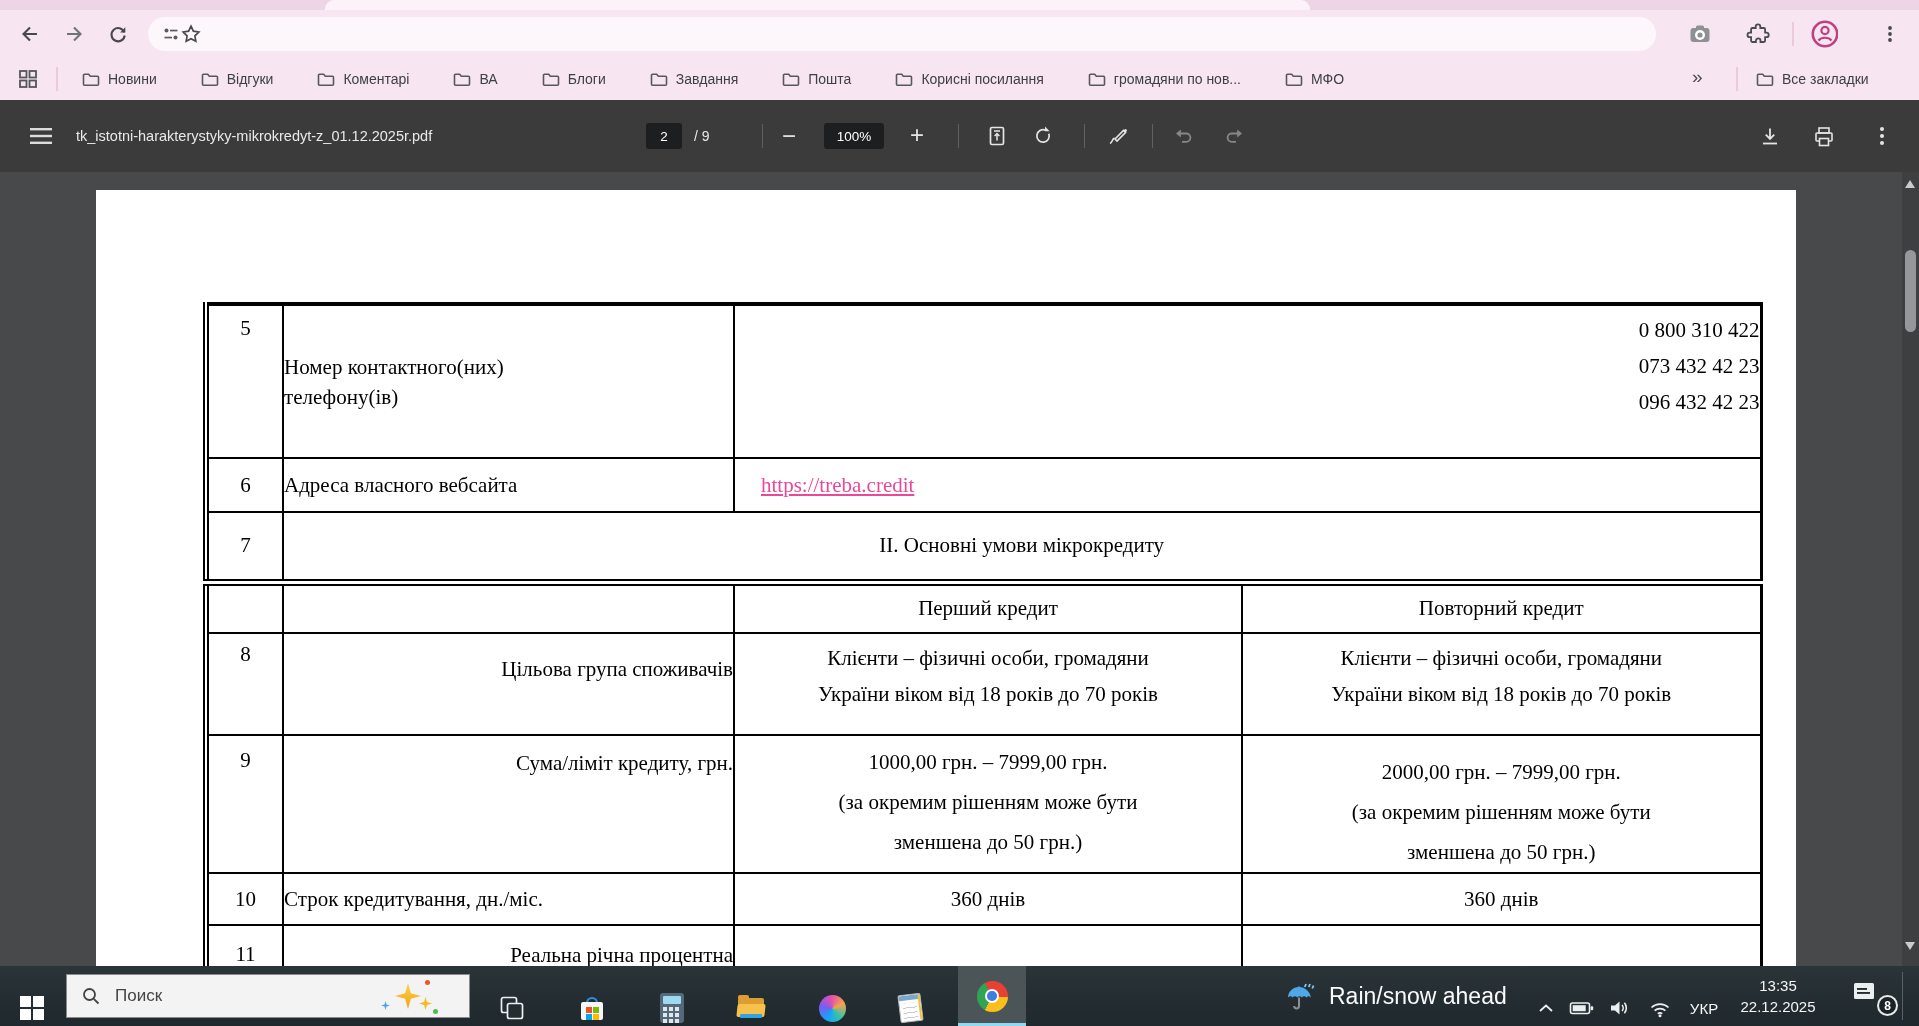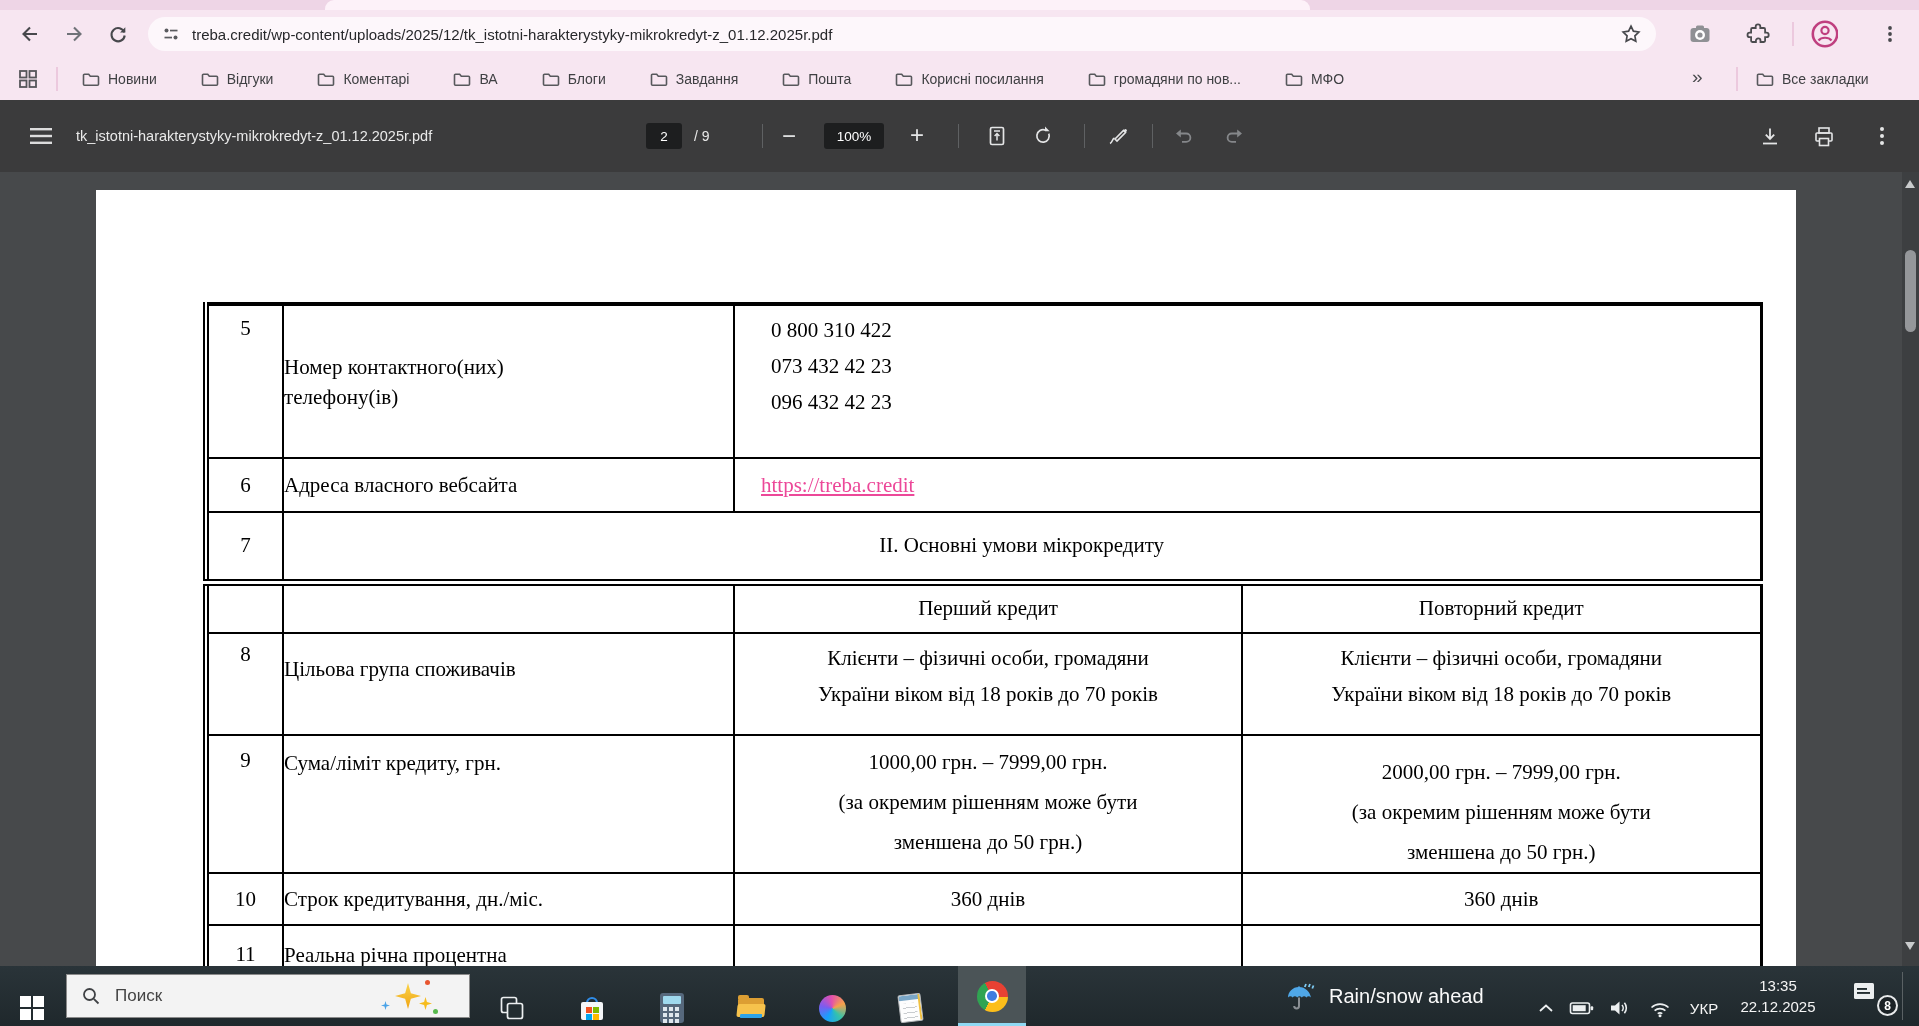--- a/index.html
+++ b/index.html
@@ -39,21 +39,21 @@
   #page{position:absolute;left:96px;top:18px;width:1700px;height:1300px;background:#ffffff;}
   #doc-table{position:absolute;left:107px;top:112px;width:1555px;border-collapse:collapse;table-layout:fixed;
       font-family:"Liberation Serif",serif;font-size:21px;color:#000;}
   #doc-table td{border:2px solid #000;vertical-align:middle;padding:0;overflow:hidden;}
   #doc-table td:first-child{border-left:6px double #000;}
   #doc-table td:last-child{border-right:3px solid #000;}
   #doc-table tr.r5 td{border-top:4px solid #000;}
   #doc-table tr.hdr td{border-top:7px double #000;}
   td.num{text-align:center;}
   td.lbl{padding-left:38px;line-height:30px;}
-  .vtop{vertical-align:top !important;}
+  .vtop{vertical-align:top !important;text-align:right;}
   .ctr{text-align:center;}
   .lh36{line-height:36px;} .lh40{line-height:40px;}
   tr.r5{height:154px;} tr.r6{height:54px;} tr.r7{height:70px;} tr.hdr{height:51px;}
   tr.r8{height:102px;} tr.r9{height:135px;} tr.r10{height:52px;} tr.r11{height:150px;}
   a.weblink{color:#ec4899;text-decoration:underline;}
 
   
   #scrollbar{position:absolute;right:0;top:0;width:17px;height:854px;background:#3d3f41;}
   .sb-arrow{position:absolute;left:3px;width:0;height:0;border-left:5.5px solid transparent;border-right:5.5px solid transparent;}
   #sb-up{top:8px;border-bottom:8px solid #c9cbcc;}
@@ -68,21 +68,21 @@
   #tb-search span{font-size:17px;color:#444;margin-left:14px;}
   .sp4{clip-path:polygon(50% 0%,61% 39%,100% 50%,61% 61%,50% 100%,39% 61%,0% 50%,39% 39%);position:absolute;}
   #chrome-cell{position:absolute;left:958px;top:0;width:68px;height:60px;background:#4b5457;
       display:flex;align-items:center;justify-content:center;}
   #chrome-cell .ul{position:absolute;left:0;bottom:0;width:68px;height:3.5px;background:#8fd9f3;}
   .chrome-ball{width:31px;height:31px;border-radius:50%;position:relative;
       background:conic-gradient(from -30deg,#e84133 0 120deg,#fcbe1a 0 240deg,#30a452 0 360deg);}
   .chrome-ball:before{content:"";position:absolute;left:8.5px;top:8.5px;width:14px;height:14px;background:#fff;border-radius:50%;}
   .chrome-ball:after{content:"";position:absolute;left:10.8px;top:10.8px;width:9.4px;height:9.4px;background:#3f7de0;border-radius:50%;}
   #weather{position:absolute;left:1285px;top:0;height:60px;display:flex;align-items:center;gap:10px;}
-  #weather span{color:#fafafa;font-size:20px;}
+  #weather span{color:#fafafa;font-size:23px;}
   .tray-txt{color:#f5f5f5;font-size:15px;}
   #clock{position:absolute;left:1722px;top:9px;width:112px;text-align:center;color:#f5f5f5;font-size:15px;line-height:21px;}
   #notif{position:absolute;left:1852px;top:14px;width:40px;height:32px;}
   #notif .badge{position:absolute;right:-6px;bottom:-4px;width:21px;height:21px;border-radius:50%;
       background:#1b2226;border:2px solid #e8eaeb;color:#fff;font-size:12px;font-weight:bold;
       display:flex;align-items:center;justify-content:center;box-sizing:border-box;}
   #edge-line{position:absolute;left:1902px;top:6px;width:1px;height:48px;background:#5a6164;}
 
   
   .win-grid{display:grid;grid-template-columns:11px 11px;grid-template-rows:11px 11px;gap:2px;}
@@ -131,21 +131,20 @@
       </svg>
   </div>
 
   <div id="urlbar">
     <svg width="18" height="18">
         <circle cx="4.5" cy="5.5" r="2" fill="#5a5b5f"></circle>
         <rect x="8" y="4.7" width="7.5" height="1.7" fill="#5a5b5f"></rect>
         <rect x="2.5" y="11.7" width="7.5" height="1.7" fill="#5a5b5f"></rect>
         <circle cx="13.5" cy="12.5" r="2" fill="#5a5b5f"></circle>
       </svg>
-    <span id="urltext">treba.credit/wp-content/uploads/2025/12/tk_istotni-harakterystyky-mikrokredyt-z_01.12.2025r.pdf</span>
     <svg width="22" height="22">
         <path d="M11 3.2l2.4 5 5.4.8-3.9 3.8.9 5.4-4.8-2.5-4.8 2.5.9-5.4L3.2 9l5.4-.8z" fill="none" stroke="#47484c" stroke-width="1.7"></path>
       </svg>
   </div>
 
   <div class="nav-ic" style="left:1686px">
     <svg width="24" height="24">
         <rect x="2.5" y="6" width="19" height="14" rx="3" fill="#8f9094"></rect>
         <rect x="8" y="3.5" width="8" height="4" rx="1.5" fill="#8f9094"></rect>
         <circle cx="12" cy="13" r="5" fill="#ffffff"></circle>

